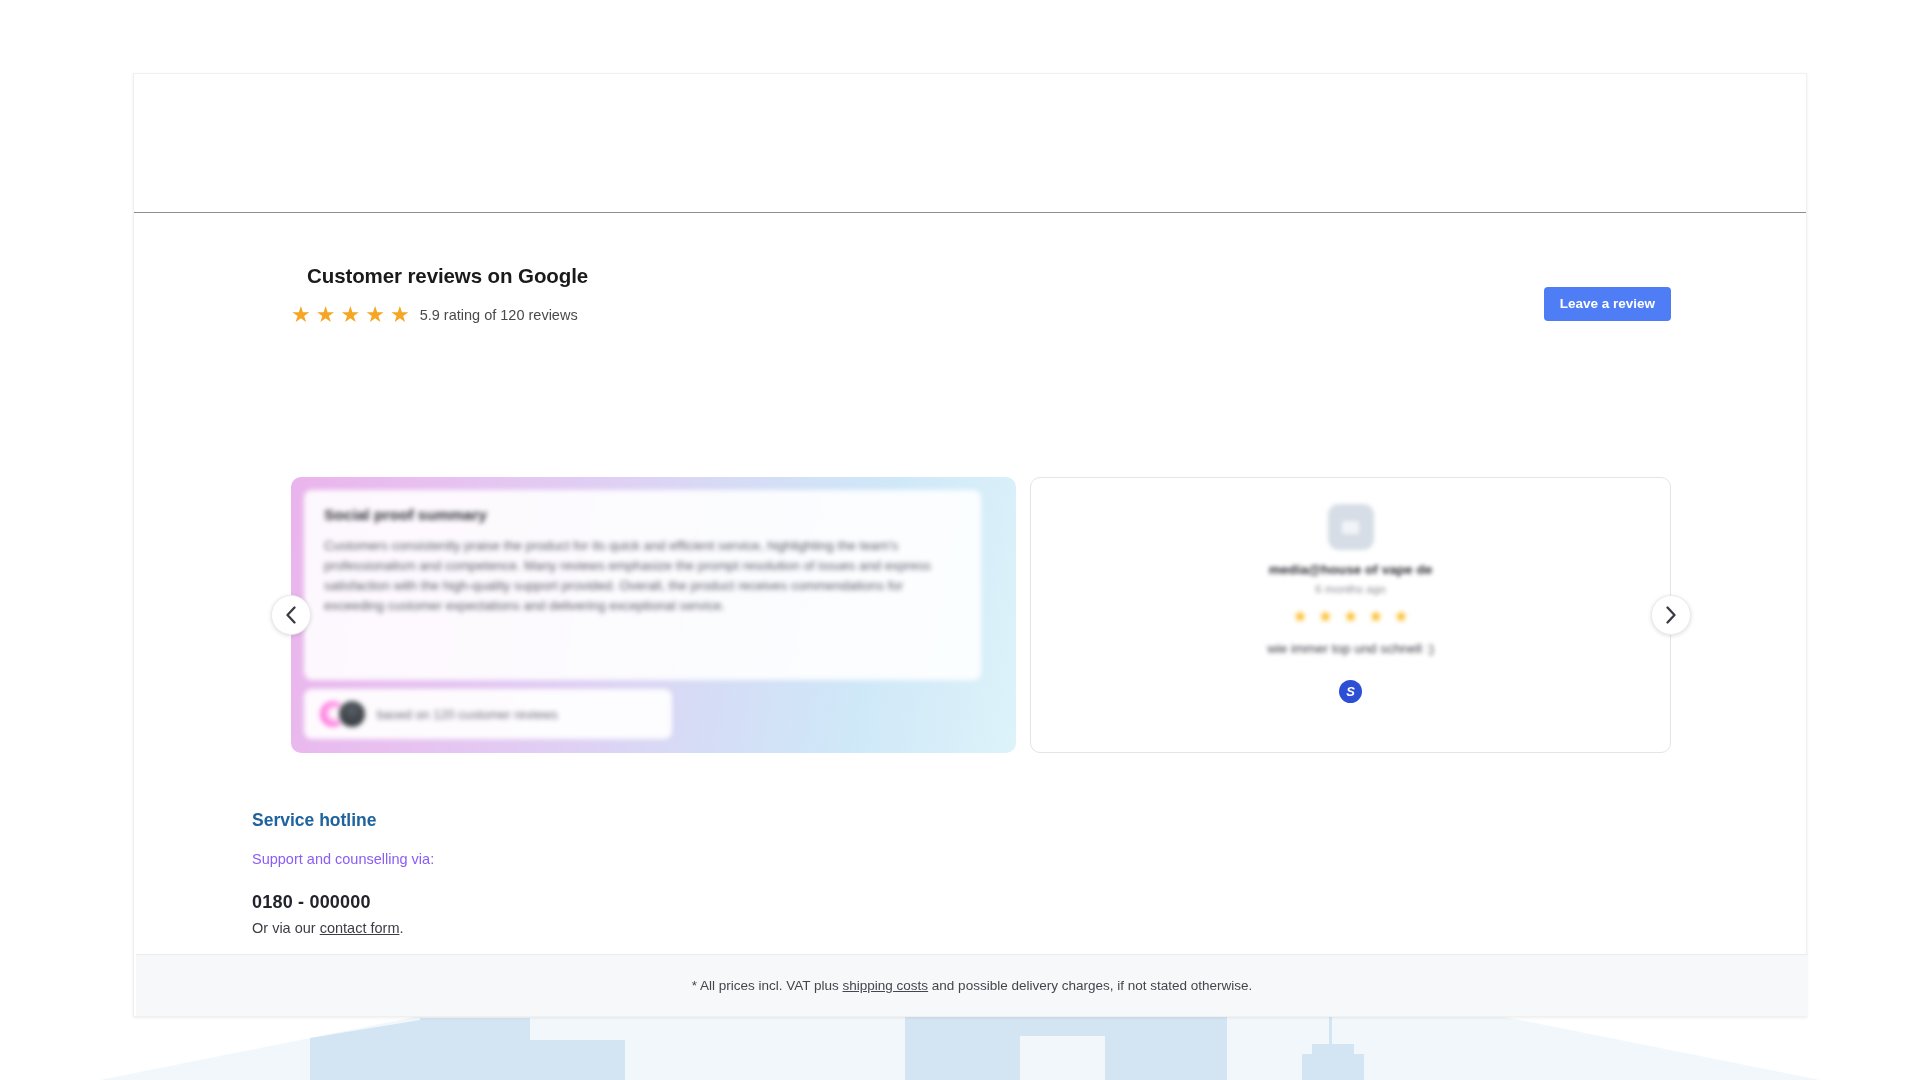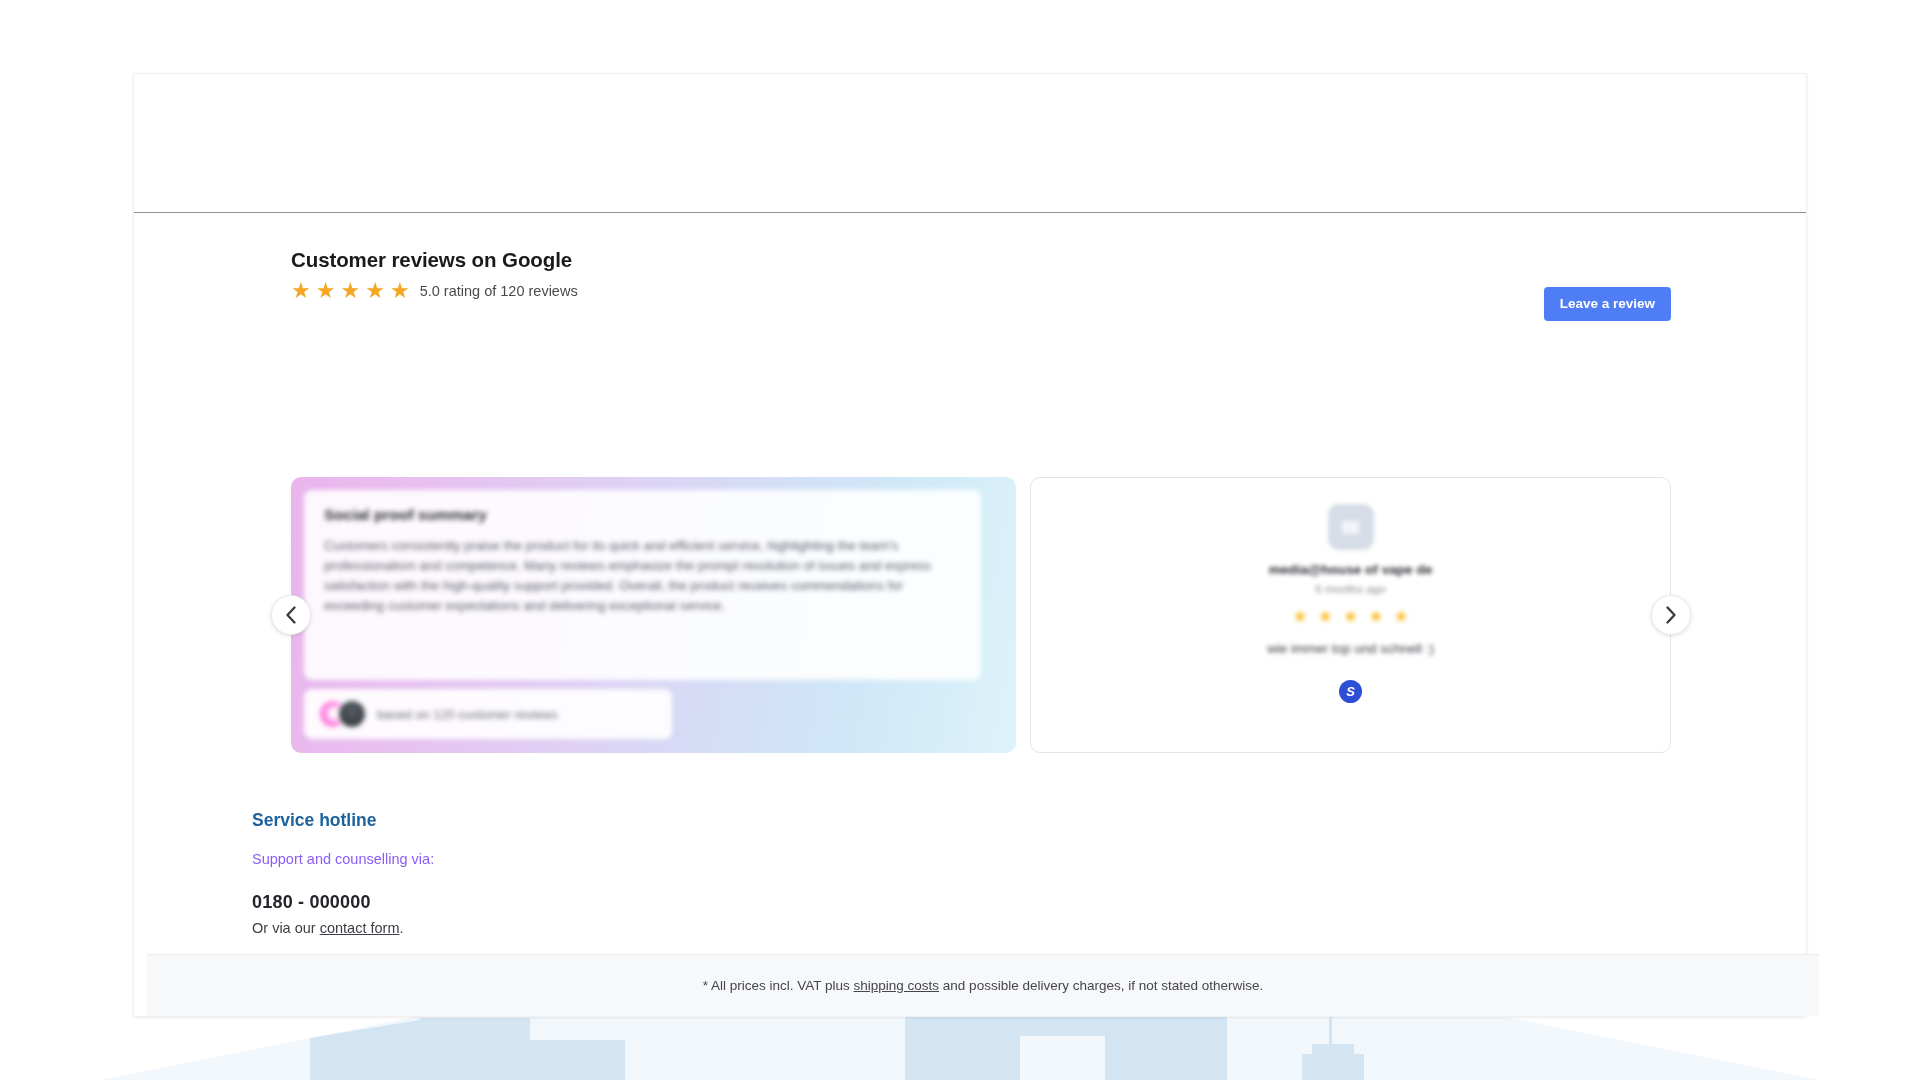--- a/index.html
+++ b/index.html
@@ -62,21 +62,21 @@
     top: 36px;
     width: 1380px;
     height: 60px;
   }
   .reviews-title {
     font-size: 20.5px;
     font-weight: bold;
     color: #1a1a1a;
     letter-spacing: -0.1px;
     line-height: 1.1;
-    margin: 0;
+    margin: 16px;
   }
   .rating-row {
     display: flex;
     align-items: center;
     margin-top: 8px;
   }
   .stars-big {
     display: flex;
     align-items: center;
     gap: 5px;
@@ -326,21 +326,21 @@
     margin: 0;
   }
   .hotline-contact a {
     color: #3d3d46;
     text-decoration: underline;
   }
 
   
   .page-footer {
     position: absolute;
-    left: 13px;
+    left: 2px;
     bottom: 0;
     width: 100%;
     height: 62px;
     background: #f7f8f9;
     border-top: 1px solid #ececec;
     display: flex;
     align-items: center;
     justify-content: center;
     box-sizing: border-box;
   }
@@ -384,21 +384,21 @@
       <div class="reviews-header">
         <h2 class="reviews-title">Customer reviews on Google</h2>
         <div class="rating-row">
           <div class="stars-big">
             <span class="star">★</span>
             <span class="star">★</span>
             <span class="star">★</span>
             <span class="star">★</span>
             <span class="star">★</span>
           </div>
-          <span class="rating-text">5.0 rating of 120 reviews</span>
+          <span class="rating-text">5.9 rating of 120 reviews</span>
         </div>
         <button class="leave-review-btn">Leave a review</button>
       </div>
 
       <div class="carousel">
 
         <div class="car-arrow prev">
           <svg width="12" height="18" viewBox="0 0 12 18">
             <path d="M9.5 1.5 L2.5 9 L9.5 16.5" stroke="#3a3a42" stroke-width="2.3" fill="none" stroke-linecap="round" stroke-linejoin="round"></path>
           </svg>

